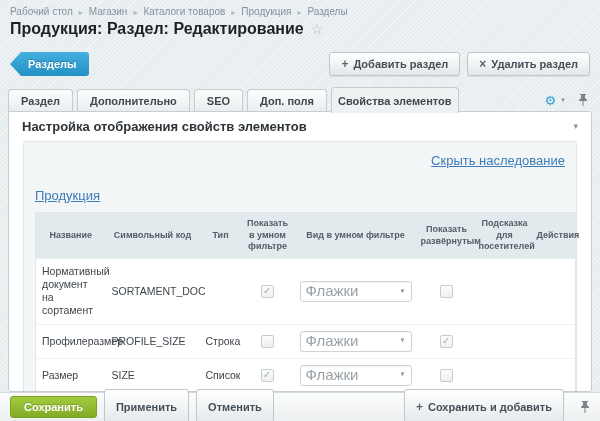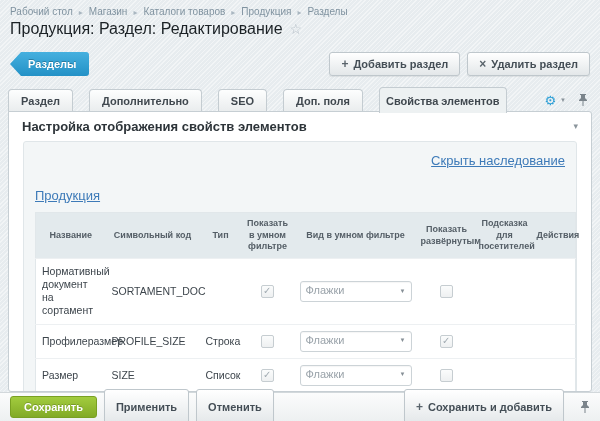--- a/index.html
+++ b/index.html
@@ -10,21 +10,21 @@
     background-image:repeating-linear-gradient(135deg, rgba(255,255,255,.45) 0px, rgba(255,255,255,.45) 1px, transparent 1px, transparent 3px);
     position:relative;
     color:#3f474d;
   }
   
   .breadcrumb { position:absolute; top:6px; left:10px; font-size:10px; color:#8796a1; display:flex; gap:6px; align-items:flex-end; }
   .bc-link { color:#8093a0; text-decoration:none; cursor:pointer; }
   .bc-sep { color:#a9b6c0; font-size:8px; }
   
   .title-row { position:absolute; top:20px; left:10px; display:flex; align-items:center; gap:7px; }
-  .page-title { font-size:16px; font-weight:normal; color:#1b2125; }
+  .page-title { font-size:16px; font-weight:bold; color:#1b2125; }
   .fav-star { font-size:14px; color:#b3bdc5; cursor:pointer; }
   
   .toolbar { position:absolute; top:51px; left:10px; right:10px; height:26px; display:flex; align-items:center; }
   .back-btn {
     height:24px; padding:0 13px 0 18px; display:inline-flex; align-items:center;
     background:linear-gradient(#45b0df,#2391c6); color:#fff; font-size:11px; font-weight:bold;
     text-shadow:0 -1px 0 rgba(0,0,0,.25); cursor:pointer;
     clip-path:polygon(11px 0, 100% 0, 100% 100%, 11px 100%, 0 50%);
     border-radius:3px;
   }
@@ -32,21 +32,21 @@
   .btn {
     height:24px; display:inline-flex; align-items:center; gap:5px; padding:0 11px;
     background:linear-gradient(#ffffff,#e3e7e9); border:1px solid #bfc7cc; border-radius:3px;
     font-size:11px; font-weight:bold; color:#444e56; cursor:pointer;
     box-shadow:0 1px 1px rgba(0,0,0,.07);
   }
   .btn .glyph { font-size:12px; color:#5a646c; font-weight:bold; }
   
   .tabs-row { position:absolute; top:86px; left:8px; right:8px; height:26px; display:flex; align-items:flex-end; }
   .tab {
-    height:23px; padding:0 12px; display:inline-flex; align-items:center; margin-right:16px;
+    height:23px; padding:0 12px; display:inline-flex; align-items:center; margin-right:4px;
     background:linear-gradient(#fdfefe,#e9eced); border:1px solid #c4ccd1; border-bottom:none;
     border-radius:4px 4px 0 0; font-size:11px; font-weight:bold; color:#40484f; cursor:pointer;
   }
   .tab.active { height:26px; background:#edf1f2; margin-bottom:-1px; z-index:3; padding:0 6px; }
   .tabs-icons { margin-left:auto; display:flex; align-items:center; gap:4px; padding-right:4px; padding-bottom:5px; }
   .gear { font-size:13px; color:#2e9fd6; cursor:pointer; line-height:1; }
   .gear-caret { font-size:6px; color:#8b959c; cursor:pointer; }
   .pin { cursor:pointer; margin-left:8px; display:inline-flex; }
   
   .card {
@@ -74,21 +74,21 @@
   .cb {
     display:inline-block; width:13px; height:13px; border:1px solid #c6cdd1; border-radius:2px;
     background:linear-gradient(#fbfcfc,#eef0f1); position:relative; vertical-align:middle; cursor:pointer;
   }
   .cb.checked::after { content:"✓"; position:absolute; left:1px; top:-1px; font-size:10px; color:#a2abb2; }
   .sel {
     display:inline-flex; align-items:center; justify-content:space-between; width:112px; height:21px;
     background:#fff; border:1px solid #ccd3d7; border-radius:3px; padding:0 5px; cursor:pointer;
     box-shadow:inset 0 1px 1px rgba(0,0,0,.04);
   }
-  .sel-text { font-size:11px; color:#99a2a9; white-space:nowrap; overflow:hidden; text-overflow:ellipsis; }
+  .sel-text { font-size:15px; color:#99a2a9; white-space:nowrap; overflow:hidden; text-overflow:ellipsis; }
   .sel-caret { font-size:6px; color:#868f96; margin-left:4px; }
   
   .footer {
     position:absolute; left:0; right:0; bottom:0; height:29px; z-index:5;
     background:linear-gradient(#fbfcfc,#edf0f1); border-top:1px solid #d2d8db;
     display:flex; align-items:center; padding:0 10px; gap:7px;
   }
   .btn-green {
     height:22px; display:inline-flex; align-items:center; padding:0 13px;
     background:linear-gradient(#a2cc3e,#82aa26); border:1px solid #79a022; border-radius:3px;

